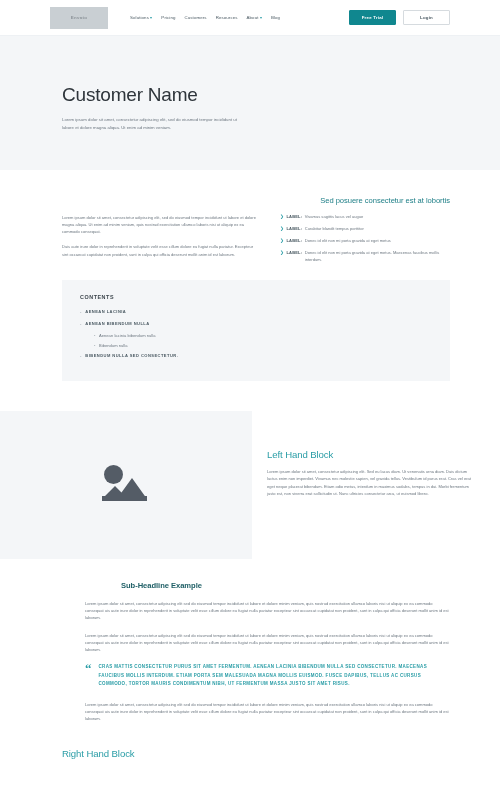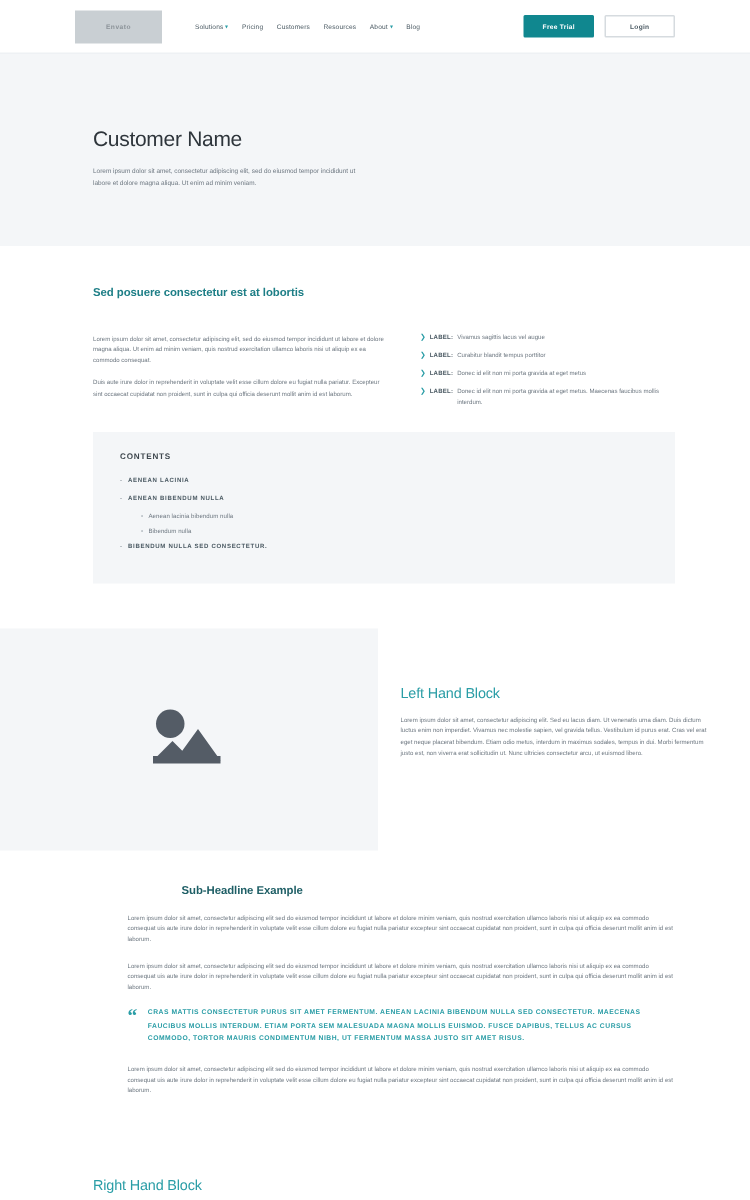--- a/index.html
+++ b/index.html
@@ -83,44 +83,45 @@
   }
   .btn-primary { background: #10878f; color: #ffffff; border: 1px solid #10878f; }
   .btn-ghost { background: #ffffff; color: #4b5a63; border: 1px solid #d6dbdf; }
 
   
   .hero {
     background: #f4f6f8;
     padding: 48px 50px 38px 62px;
   }
   .hero h1 {
-    font-size: 14px;
+    font-size: 19px;
     font-weight: normal;
     color: #2e353b;
     letter-spacing: -.2px;
     margin-bottom: 10px;
   }
   .hero p {
     font-size: 4.3px;
     line-height: 1.85;
     color: #6d7780;
     max-width: 175px;
   }
 
   
   .sec-posuere {
     background: #ffffff;
     padding: 26px 50px 0 62px;
   }
   .sec-posuere h2 {
     font-size: 7.6px;
     color: #1d7e86;
-    font-weight: bold;
+    font-weight: normal;
     letter-spacing: -.05px;
-    margin-bottom: 23px;
+    margin-bottom: 9px;
+    text-align: right;
   }
   .two-col {
     display: flex;
     gap: 22px;
   }
   .col-left { width: 196px; flex: none; }
   .col-right { flex: 1; }
   .body-p {
     font-size: 4.05px;
     line-height: 1.78;
@@ -234,21 +235,21 @@
   .q-text {
     font-size: 4.5px;
     font-weight: bold;
     line-height: 1.9;
     letter-spacing: .35px;
     color: #2a9da6;
     text-transform: uppercase;
   }
 
   
-  .rhb { display: flex; align-items: flex-end; margin-top: 14px; height: 60px; }
+  .rhb { display: flex; align-items: flex-start; margin-top: 14px; height: 60px; }
   .rhb-text { flex: 1; padding: 12px 18px 0 62px; }
   .rhb-img { width: 152px; background: #f4f6f8; flex: none; }
 </style>
 </head>
 <body>
 
 <div id="page">
 
   <div class="navbar">
     <div class="logo-box">

